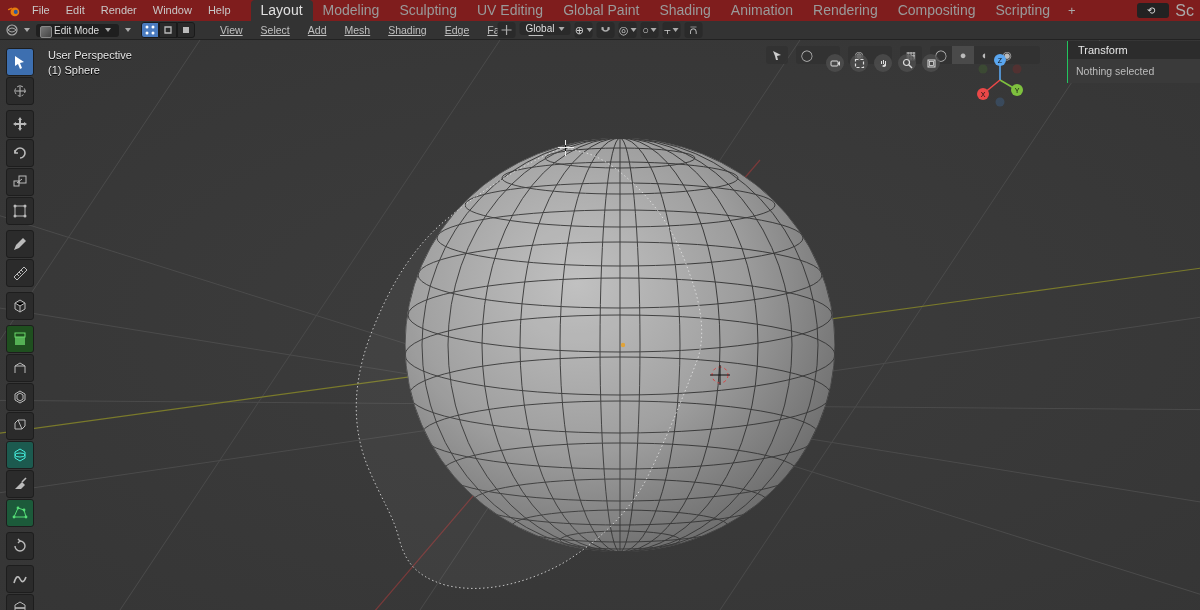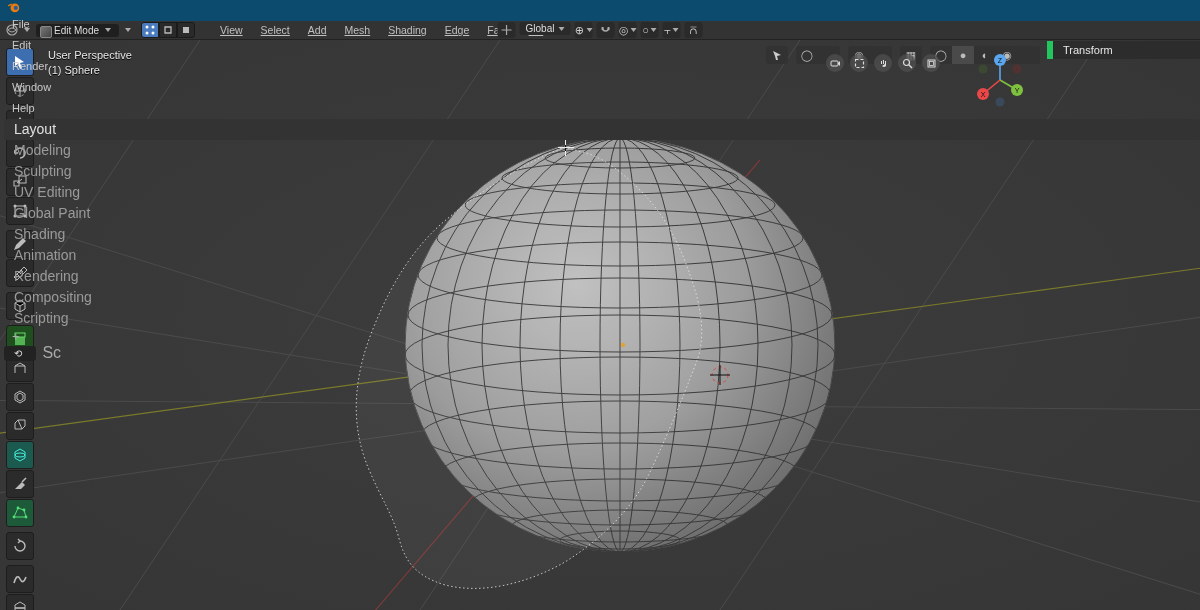--- a/index.html
+++ b/index.html
@@ -1,20 +1,20 @@
 <!DOCTYPE html>
 <html><head>
 <meta charset="utf-8">
 <style>
   * { margin: 0; padding: 0; box-sizing: border-box; font-family: sans-serif; }
   html, body { width: 1200px; height: 610px; overflow: hidden; background: #393939; color: #d0d0d0; font-size: 11px; }
   body { position: relative; }
 
   
-  .top-menu { position: absolute; top: 0; left: 0; right: 0; height: 21px; background: #0c4a6e; display: flex; padding-left: 4px; z-index: 50; flex-direction: column; }
+  .top-menu { position: absolute; top: 0; left: 0; right: 0; height: 21px; background: #7f1d1d; display: flex; align-items: center; padding-left: 4px; z-index: 50; }
   .top-menu .blender-logo { width: 20px; height: 20px; display:flex; align-items:center; justify-content:center; }
   .top-menu .blender-logo svg { width:14px; height:14px; }
   .top-menu .menu-item { padding: 0 8px; color: #c8c8c8; cursor: pointer; font-size: 11px; line-height: 21px; }
   .top-menu .spacer1 { width: 12px; }
   .top-menu .workspace-tab { padding: 0 10px; height: 21px; line-height: 21px; font-size: 14px; color: #9a9a9a; cursor: pointer; }
   .top-menu .workspace-tab.active { background: #333333; color: #e0e0e0; border-top-left-radius: 4px; border-top-right-radius: 4px; }
   .top-menu .add-tab { padding: 0 8px; color: #aaa; cursor: pointer; font-size: 13px; }
   .top-menu .flex-grow { flex: 1; }
   .top-right-ctrl { display:flex; align-items:center; gap:6px; padding-right:6px; }
   .top-right-ctrl .dropdown-small { background:#222; color:#ddd; padding:2px 10px; border-radius:3px; font-size:10px; cursor:pointer; display:flex; align-items:center; gap:4px;}
@@ -31,21 +31,21 @@
   .sub-header .sel-mode { width:18px; height:16px; background:#2a2a2a; border:1px solid #1a1a1a; display:flex; align-items:center;justify-content:center; cursor:pointer; }
   .sub-header .sel-mode:first-child { border-top-left-radius:3px; border-bottom-left-radius:3px; }
   .sub-header .sel-mode:last-child { border-top-right-radius:3px; border-bottom-right-radius:3px; }
   .sub-header .sel-mode.active { background:#4a7bbf; }
   .sub-header .sh-menu-item { padding:0 7px; color:#c0c0c0; font-size:10.5px; cursor:pointer;text-decoration:underline; }
   .sub-header .sh-center { position:absolute; left:50%; transform:translateX(-50%); display:flex; align-items:flex-start; gap:4px; }
   .sub-header .center-drop { background:#2a2a2a; color:#ddd; padding:1px 6px; border-radius:3px; font-size:10px; display:flex; align-items:center; gap:4px; cursor:pointer;}
   .sub-header .center-icon { width:18px; height:16px; background:#2a2a2a; border-radius:3px; display:flex; align-items:center; justify-content:center; cursor:pointer;}
 
   
-  .overlay-panel { position:absolute; top:41px; right:0; width:153px; background:#3a3a3a; border-left:6px solid #22c55e; z-index:48; }
+  .overlay-panel { position:absolute; top:41px; right:0; width:133px; background:#3a3a3a; border-left:1px solid #22c55e; z-index:48; }
   .overlay-panel .op-header { height:18px; display:flex; align-items:center; gap:4px; padding-left:6px; background:#2c2c2c; color:#e6e6e6; font-size:11px; cursor:pointer;}
   .overlay-panel .op-body { padding:6px 8px; font-size:10.5px; color:#bcbcbc; }
 
   
   .viewport { position:absolute; top:40px; left:0; right:0; bottom:0; background:#393939; overflow:hidden; }
   .viewport-svg { width:100%; height:100%; display:block; }
 
   .persp-label { position:absolute; top:48px; left:48px; font-size:11px; color:#e6e6e6; text-shadow:0 1px 0 #000; line-height:15px; z-index:30;}
 
   
@@ -186,20 +186,21 @@
     <span class="center-icon">⫟<span class="triangle-down" style="margin-left:2px;"></span></span>
     <span class="center-icon">⩃</span>
   </div>
 </div>
 
 <div class="overlay-panel">
   <div class="op-header">
     <span class="triangle-down" style="transform:rotate(0deg);"></span>
     <span>Transform</span>
   </div>
+  <div class="op-body">Nothing selected</div>
 </div>
 
 <div class="vp-top-right-strip">
   <span class="vp-btn">
       <svg width="12" height="12">
         <path d="M2 2 L10 6 L6 7 L7 11 L5 11 L4 7 Z" fill="#ccc"></path>
       </svg>
       <span class="triangle-down" style="margin-left:1px;"></span>
     </span>
   <span style="width:4px"></span>

